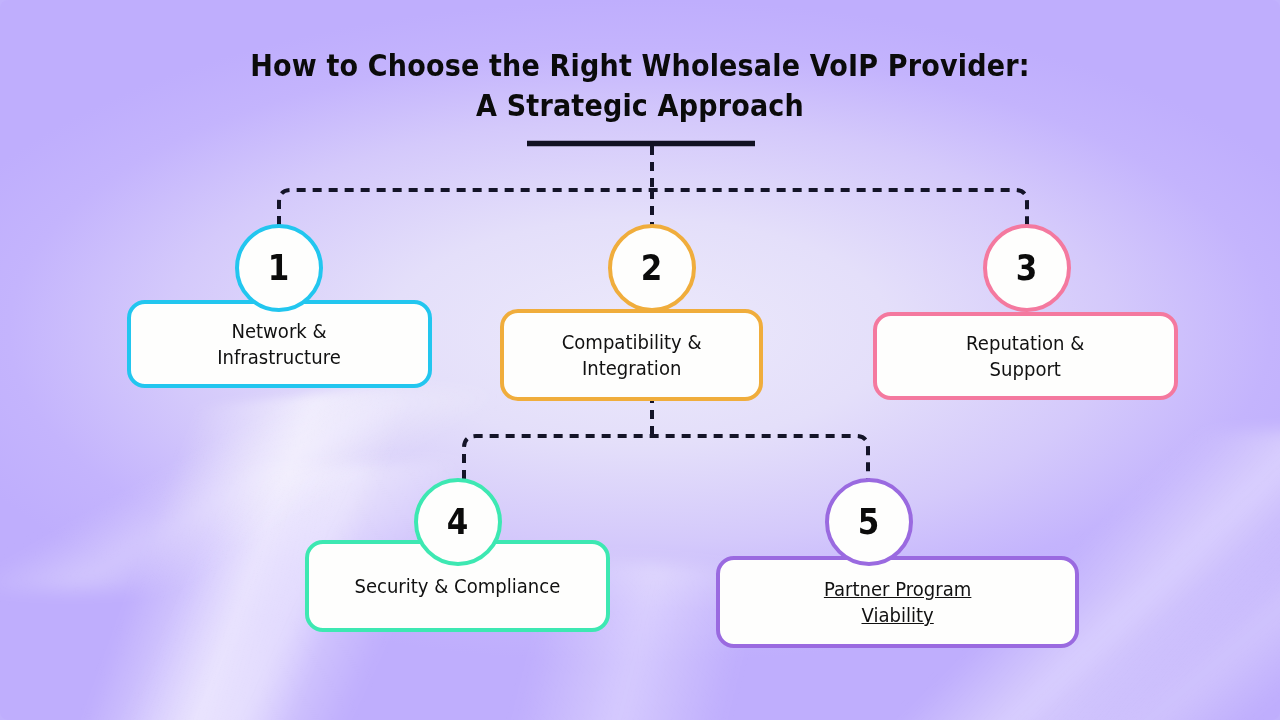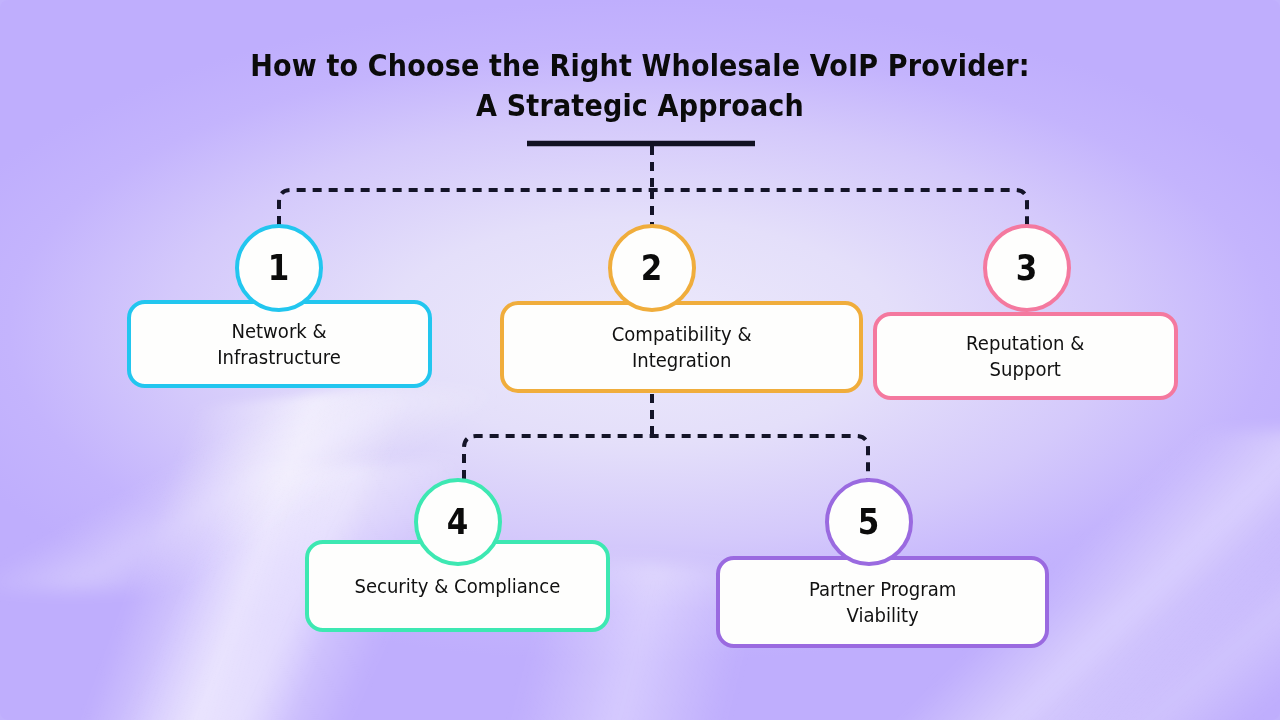--- a/index.html
+++ b/index.html
@@ -121,21 +121,21 @@
         <span>Network &amp;</span>
         <span>Infrastructure</span>
       </div>
     </div>
     <div class="circle" style="left:235px;top:224px;border-color:#22c6ef;">
       <span>1</span>
     </div>
   </div>
 
   <div class="node">
-    <div class="card" style="left:500px;top:301px;width:363px;height:92px;border-color:#f0ad3c;">
+    <div class="card" style="left:500px;top:309px;width:263px;height:92px;border-color:#f0ad3c;">
       <div>
         <span>Compatibility &amp;</span>
         <span>Integration</span>
       </div>
     </div>
     <div class="circle" style="left:608px;top:224px;border-color:#f0ad3c;">
       <span>2</span>
     </div>
   </div>
 
@@ -156,21 +156,21 @@
       <div>
         <span>Security &amp; Compliance</span>
       </div>
     </div>
     <div class="circle" style="left:414px;top:478px;border-color:#3de8b2;">
       <span>4</span>
     </div>
   </div>
 
   <div class="node">
-    <div class="card" style="left:716px;top:556px;width:333px;height:92px;border-color:#9a6ae0;">
+    <div class="card" style="left:716px;top:556px;width:363px;height:92px;border-color:#9a6ae0;text-decoration:underline;">
       <div>
         <span>Partner Program</span>
         <span>Viability</span>
       </div>
     </div>
     <div class="circle" style="left:825px;top:478px;border-color:#9a6ae0;">
       <span>5</span>
     </div>
   </div>
 

